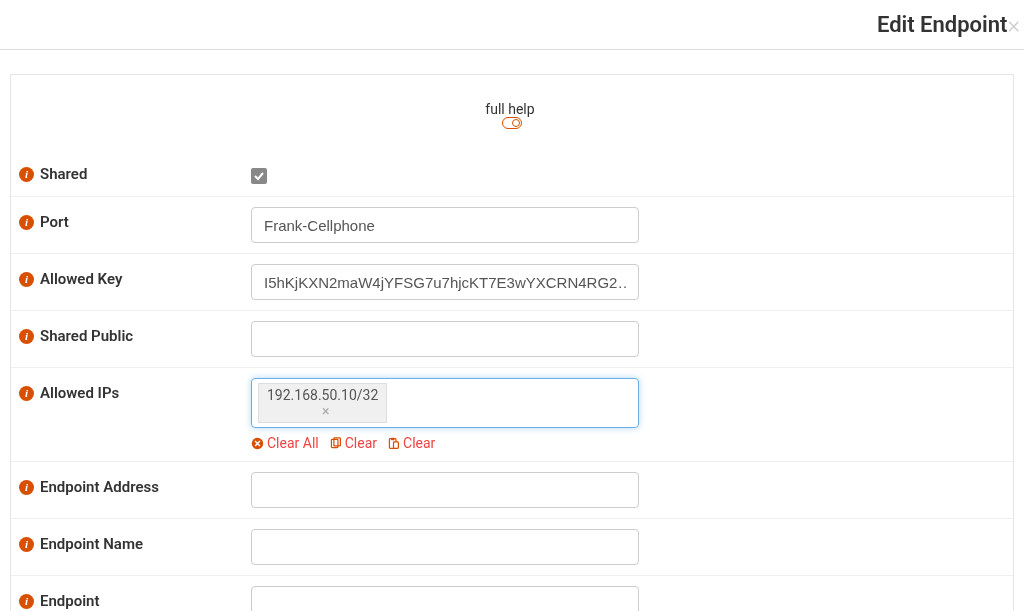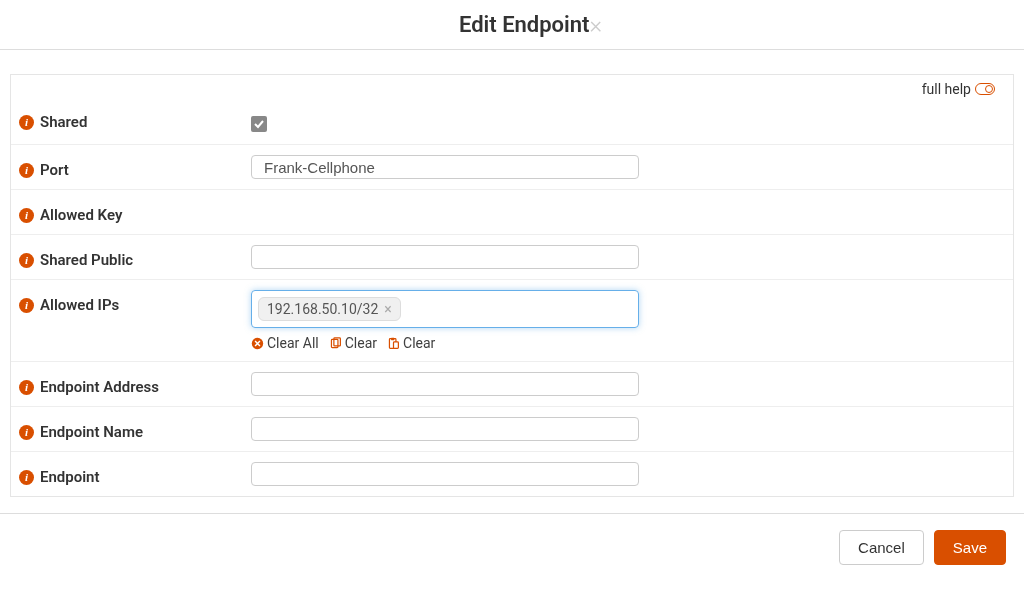--- a/index.html
+++ b/index.html
@@ -11,21 +11,21 @@
       font-family: -apple-system, BlinkMacSystemFont, "Segoe UI", Roboto, "Helvetica Neue", Arial, sans-serif;
       background: #fff;
       width: 1024px;
       height: 611px;
       overflow: hidden;
       color: #333;
     }
     .modal-header {
       padding: 12px 4px;
       display: flex;
-      justify-content: center;
+      justify-content: flex-end;
       align-items: center;
       margin-left: 37px;
     }
     .modal-title {
       font-size: 22px;
       font-weight: 600;
       color: #333;
     }
     .close-btn {
       font-size: 24px;
@@ -34,25 +34,26 @@
       line-height: 1;
       font-weight: 300;
     }
     .divider {
       border-bottom: 1px solid #ddd;
     }
     .help-bar {
       display: flex;
       justify-content: flex-end;
       align-items: center;
-      padding: 6px 18px;
+      padding: 26px 18px;
       margin: 0 10px;
       border: 1px solid #e5e5e5;
       border-bottom: none;
       margin-top: 24px;
+      flex-direction: column;
     }
     .help-text {
       font-size: 14px;
       color: #333;
       margin-right: 4px;
     }
     .toggle-icon {
       width: 20px;
       height: 12px;
       border: 1.5px solid #D94F00;
@@ -110,21 +111,21 @@
       margin-right: 6px;
       font-style: italic;
       font-family: Georgia, serif;
       flex-shrink: 0;
     }
     .form-control-wrap {
       flex: 0 0 388px;
     }
     .form-control {
       width: 100%;
-      height: 24px;
+      height: 36px;
       padding: 6px 12px;
       font-size: 15px;
       border: 1px solid #ccc;
       border-radius: 4px;
       color: #555;
     }
     .checkbox-wrap {
       padding-top: 2px;
     }
     .checkbox {
@@ -149,40 +150,41 @@
       border-radius: 4px;
       box-shadow: 0 0 6px rgba(102,175,233,.5);
       display: flex;
       align-items: center;
       flex-wrap: wrap;
       gap: 4px;
     }
     .tag {
       background: #f0f0f0;
       border: 1px solid #ddd;
-      border-radius: 6px;
+      border-radius: 0;
       padding: 3px 8px;
       font-size: 14px;
       display: inline-flex;
       align-items: center;
       color: #555;
+      flex-direction: column;
     }
     .tag-remove {
       margin-left: 6px;
       font-size: 14px;
       color: #aaa;
       cursor: pointer;
     }
     .tag-actions {
       margin-top: 7px;
       display: flex;
       gap: 10px;
     }
     .tag-action {
-      color: #404040;
+      color: #ef4444;
       font-size: 14px;
       cursor: pointer;
       display: inline-flex;
       align-items: center;
       gap: 3px;
     }
     .tag-action svg {
       width: 13px;
       height: 13px;
     }
@@ -246,20 +248,23 @@
     </div>
     <div class="form-control-wrap">
       <input class="form-control" value="Frank-Cellphone" style="">
     </div>
   </div>
 
   <div class="form-row">
     <div class="form-label">
       <span class="info-icon">i</span>
       <span>Allowed Key</span>
+    </div>
+    <div class="form-control-wrap">
+      <input class="form-control" value="I5hKjKXN2maW4jYFSG7u7hjcKT7E3wYXCRN4RG2…" style="">
     </div>
   </div>
 
   <div class="form-row">
     <div class="form-label">
       <span class="info-icon">i</span>
       <span>Shared Public</span>
     </div>
     <div class="form-control-wrap">
       <input class="form-control" value="" style="">

